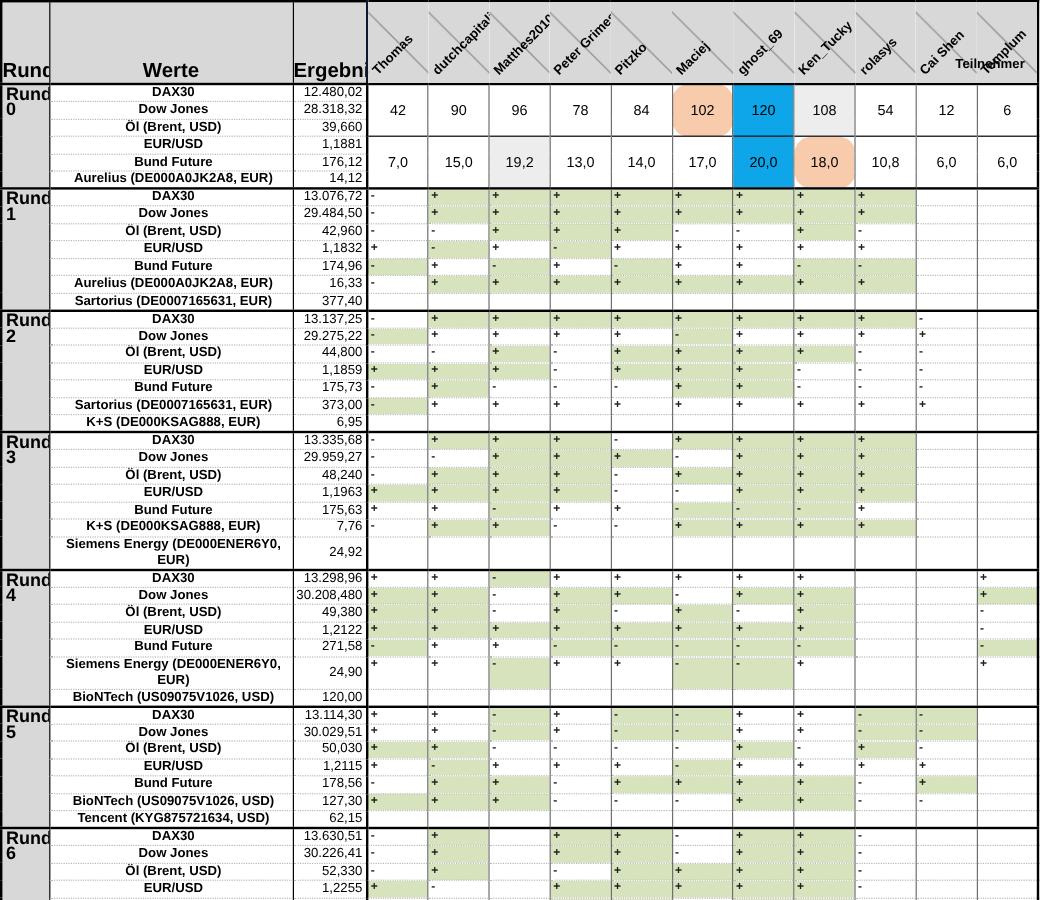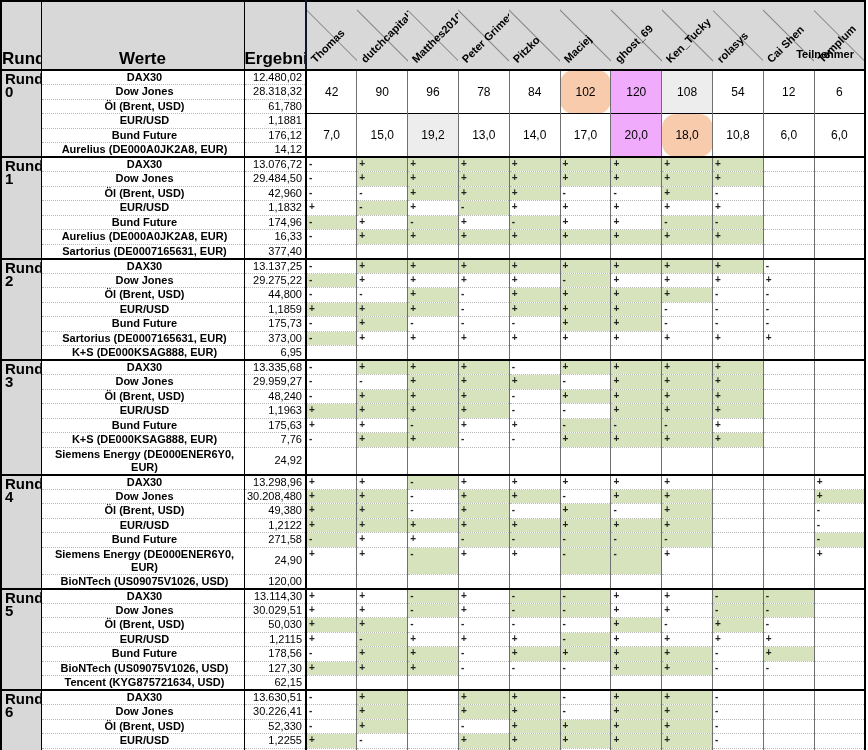--- a/index.html
+++ b/index.html
@@ -38,21 +38,21 @@
     padding-left:2px;line-height:12px;color:#1f1f1f;
   }
   .score{
     font-size:12px;text-align:center;vertical-align:middle;
     border-left:1px solid #6f6f6f;font-weight:400;letter-spacing:0;
   }
   .pt-solid{border-top:1px solid #000;}
   tr.block-start > td{border-top:2px solid #000;}
   .c-green{background:#d6e3bc;}
   .c-orange{background:#f8cbad;border-radius:14px;}
-  .c-yellow{background:#f0abfc;margin-top:45px;}
+  .c-yellow{background:#0ea5e9;margin-top:45px;}
   .c-gray{background:#ededed;margin-left:16px;}
 </style>
 </head>
 <body>
 
 <div class="sheet">
   <div class="teilnehmer">Teilnehmer</div>
   <table>
     <colgroup>
       <col style="width:40px">
@@ -115,21 +115,21 @@
           <td class="score" rowspan="3">54</td>
           <td class="score" rowspan="3">12</td>
           <td class="score" rowspan="3">6</td>
         </tr>
         <tr>
           <td class="werte">Dow Jones</td>
           <td class="ergebnis">28.318,32</td>
         </tr>
         <tr>
           <td class="werte">Öl (Brent, USD)</td>
-          <td class="ergebnis">61,780</td>
+          <td class="ergebnis">39,660</td>
         </tr>
         <tr>
           <td class="werte">EUR/USD</td>
           <td class="ergebnis">1,1881</td>
           <td class="score pt-solid" rowspan="3">7,0</td>
           <td class="score pt-solid" rowspan="3">15,0</td>
           <td class="score pt-solid c-gray" rowspan="3">19,2</td>
           <td class="score pt-solid" rowspan="3">13,0</td>
           <td class="score pt-solid" rowspan="3">14,0</td>
           <td class="score pt-solid" rowspan="3">17,0</td>

